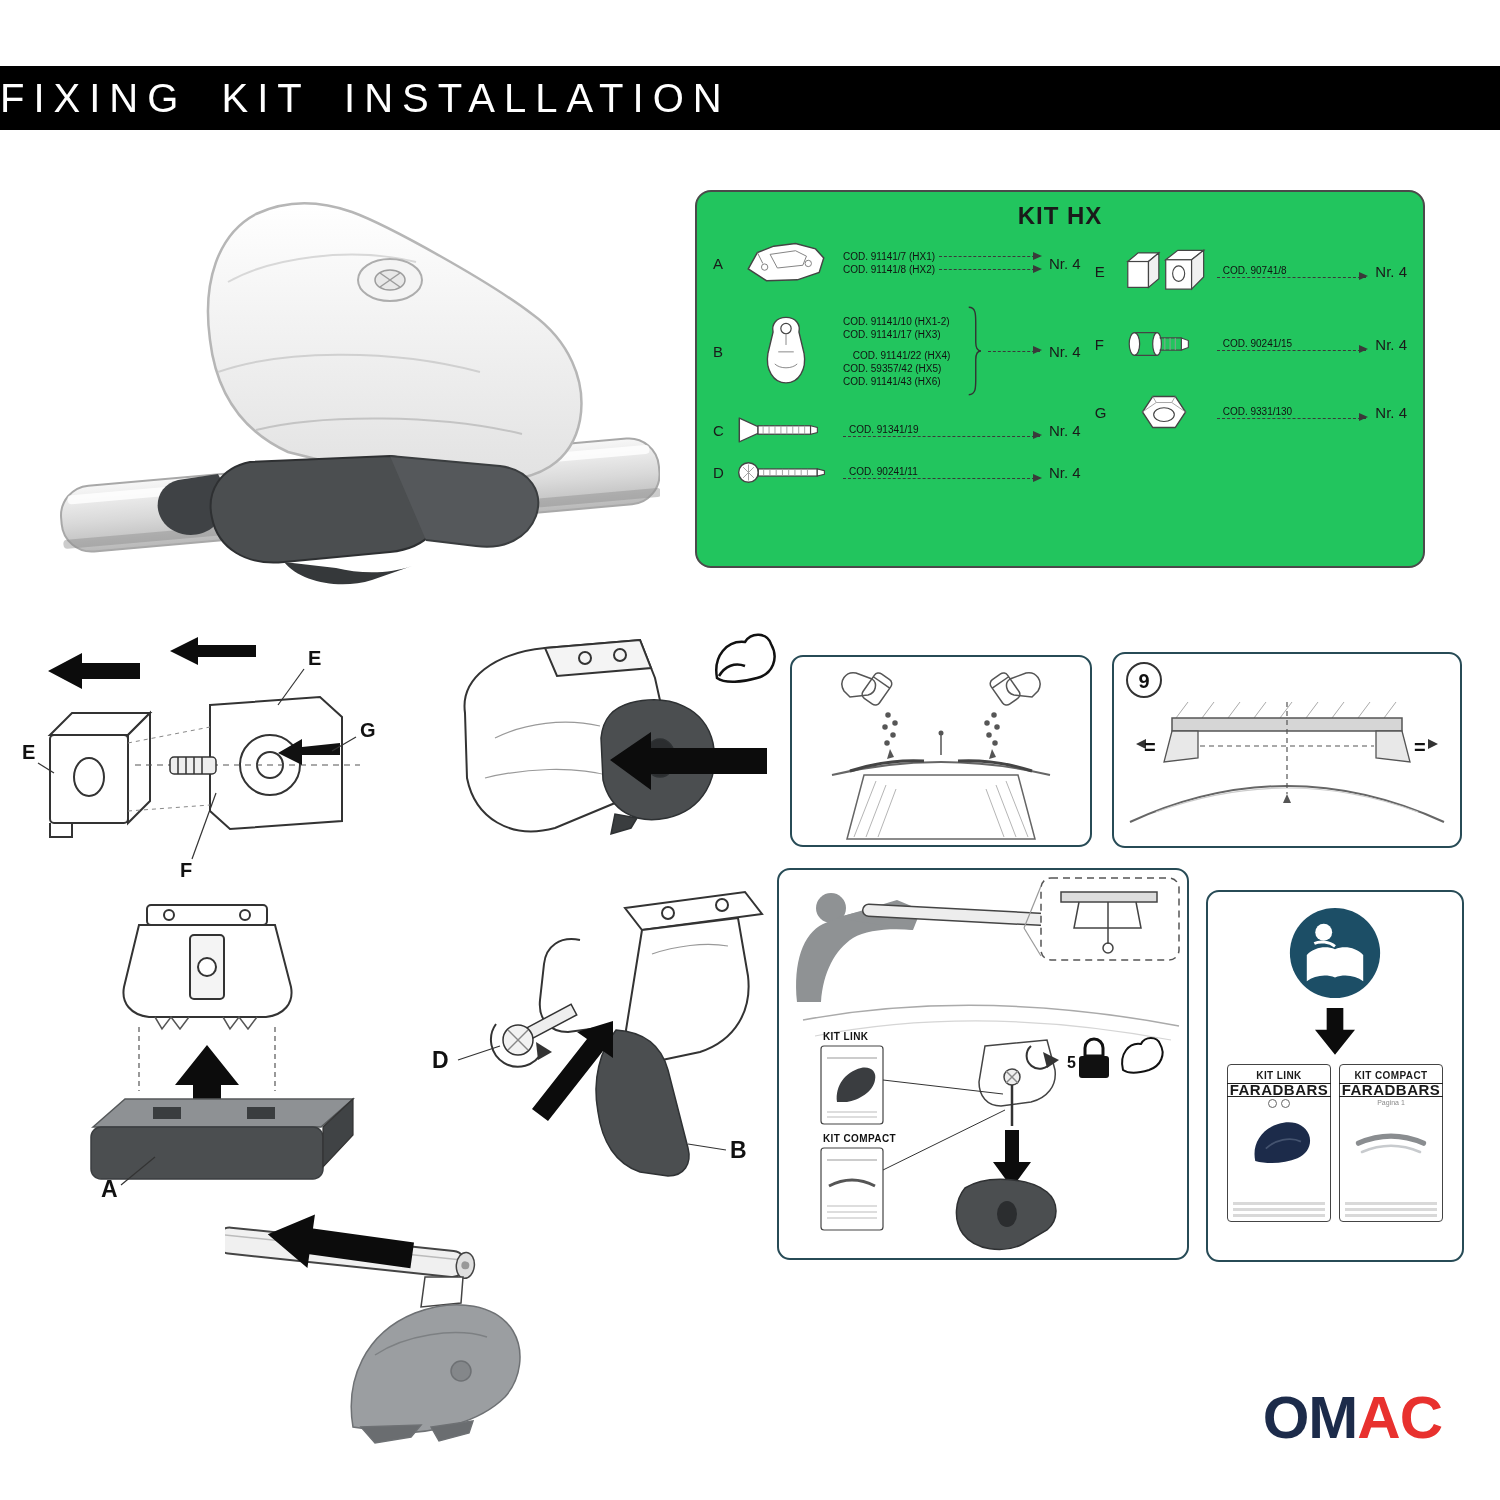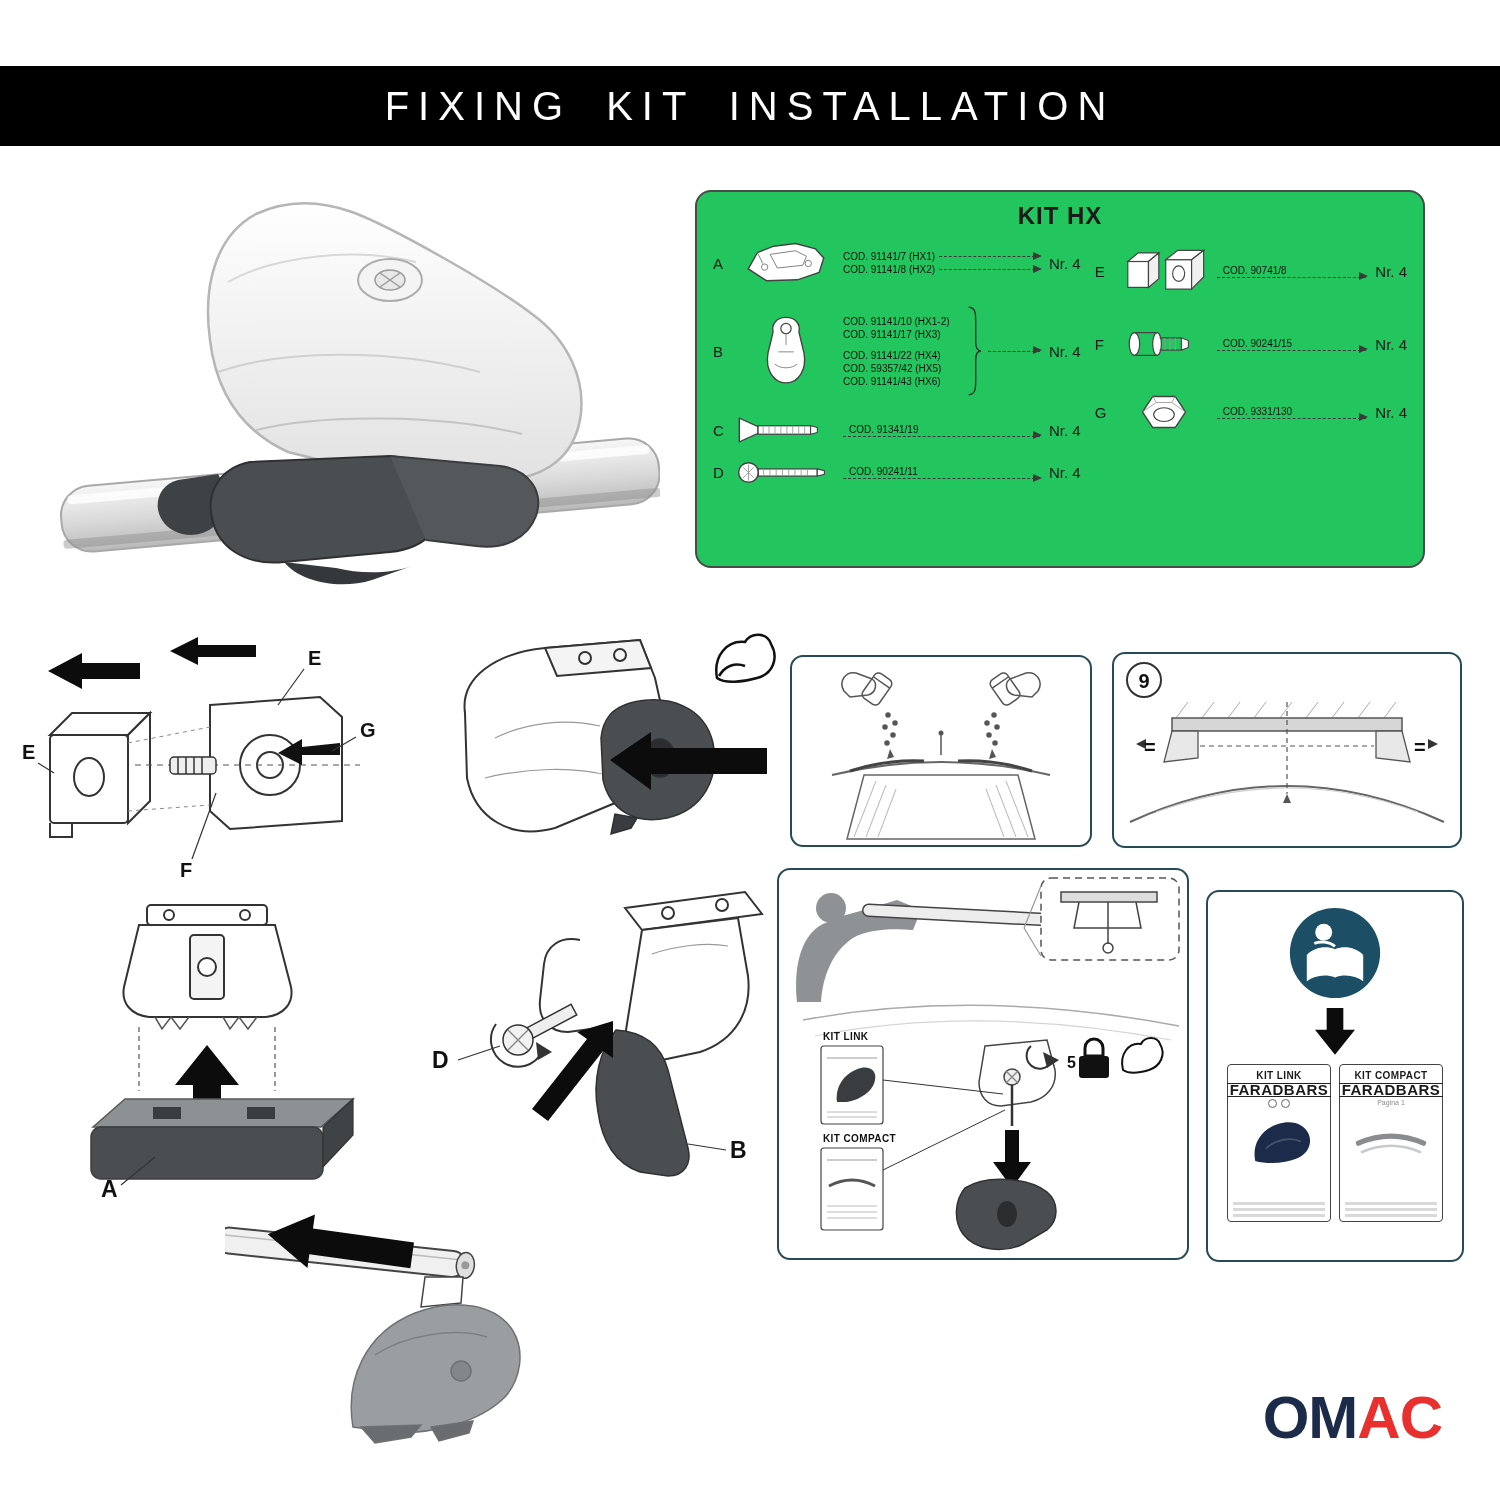--- a/index.html
+++ b/index.html
@@ -1,22 +1,22 @@
 <!DOCTYPE html>
 <html style="--banner_bg: #000000; --box_border: #274b56; --manual_icon_blue: #1c4e66; --logo_navy: #1c2b4a; --logo_red: #e8312e; --dark_gray: #4b4e50; --mid_gray: #9b9ea1;"><head>
 <meta charset="utf-8">
 <style>
   html,body { margin:0; padding:0; }
   body {
     width:1500px; height:1500px; position:relative; background:#fff;
     font-family:"Liberation Sans", sans-serif; color:#1a1a1a; overflow:hidden;
   }
   .banner {
-    position:absolute; left:0; top:66px; width:100%; height:80px;
-    background:var(--banner_bg,#000); display:flex; align-items:center; justify-content:center;
+    position:absolute; left:0; top:66px; width:100%; height:64px;
+    background:var(--banner_bg,#000); display:flex; align-items:center; justify-content:flex-start;
   }
   .banner h1 {
     margin:0; color:#fff; font-size:40px; font-weight:500;
     letter-spacing:9px; word-spacing:14px;
   }
   .diag { position:absolute; }
   .diag svg { width:100%; height:100%; display:block; }
   .tealbox {
     position:absolute; border:2.5px solid var(--box_border,#274b56);
     border-radius:13px; box-sizing:border-box; background:#fff;
@@ -32,21 +32,21 @@
   .kit-col { display:flex; flex-direction:column; box-sizing:border-box; }
   .kit-col.left  { width:55%; gap:13px; padding-right:14px; }
   .kit-col.right { width:45%; gap:30px; padding-top:8px; }
   .part-row { display:flex; align-items:center; gap:7px; }
   .part-letter { font-size:15px; width:16px; flex:none; }
   .part-icon { flex:none; width:100px; display:flex; align-items:center; justify-content:center; }
   .kit-col.right .part-icon { width:92px; }
   .part-codes { display:flex; flex-direction:column; gap:2px; flex:1; min-width:0; }
   .code-line { display:flex; align-items:center; gap:4px; }
   .code { font-size:10px; white-space:nowrap; color:#111; }
-  .code.gap { margin-top:8px; }
+  .code.gap { margin-top:8px;text-align:center; }
   .dash-arrow { position:relative; flex:1; min-width:30px; height:0; border-top:1.6px dashed #3a3a3a; }
   .dash-arrow::after {
     content:""; position:absolute; right:-2px; top:-5.5px;
     border-left:9px solid #3a3a3a; border-top:4.5px solid transparent; border-bottom:4.5px solid transparent;
   }
   .code-over { display:flex; flex-direction:column; flex:1; gap:1px; min-width:0; }
   .code-over .code { margin-left:6px; }
   .part-qty { font-size:15px; flex:none; margin-left:2px; }
   .brace { flex:none; display:flex; align-items:center; }
   

